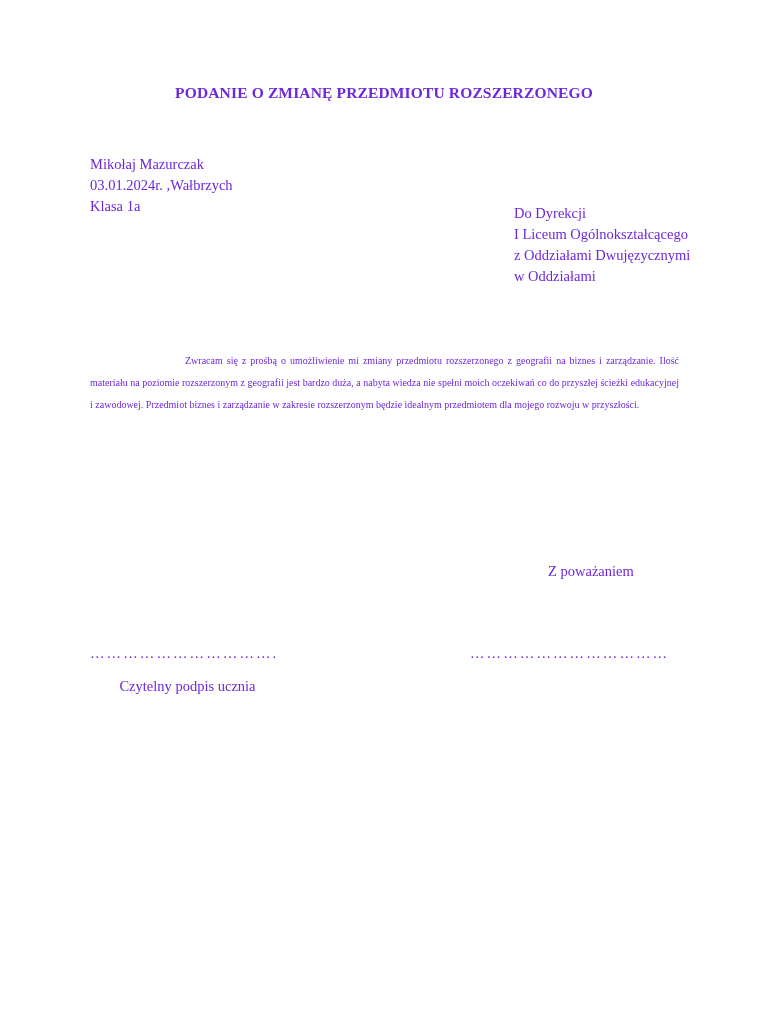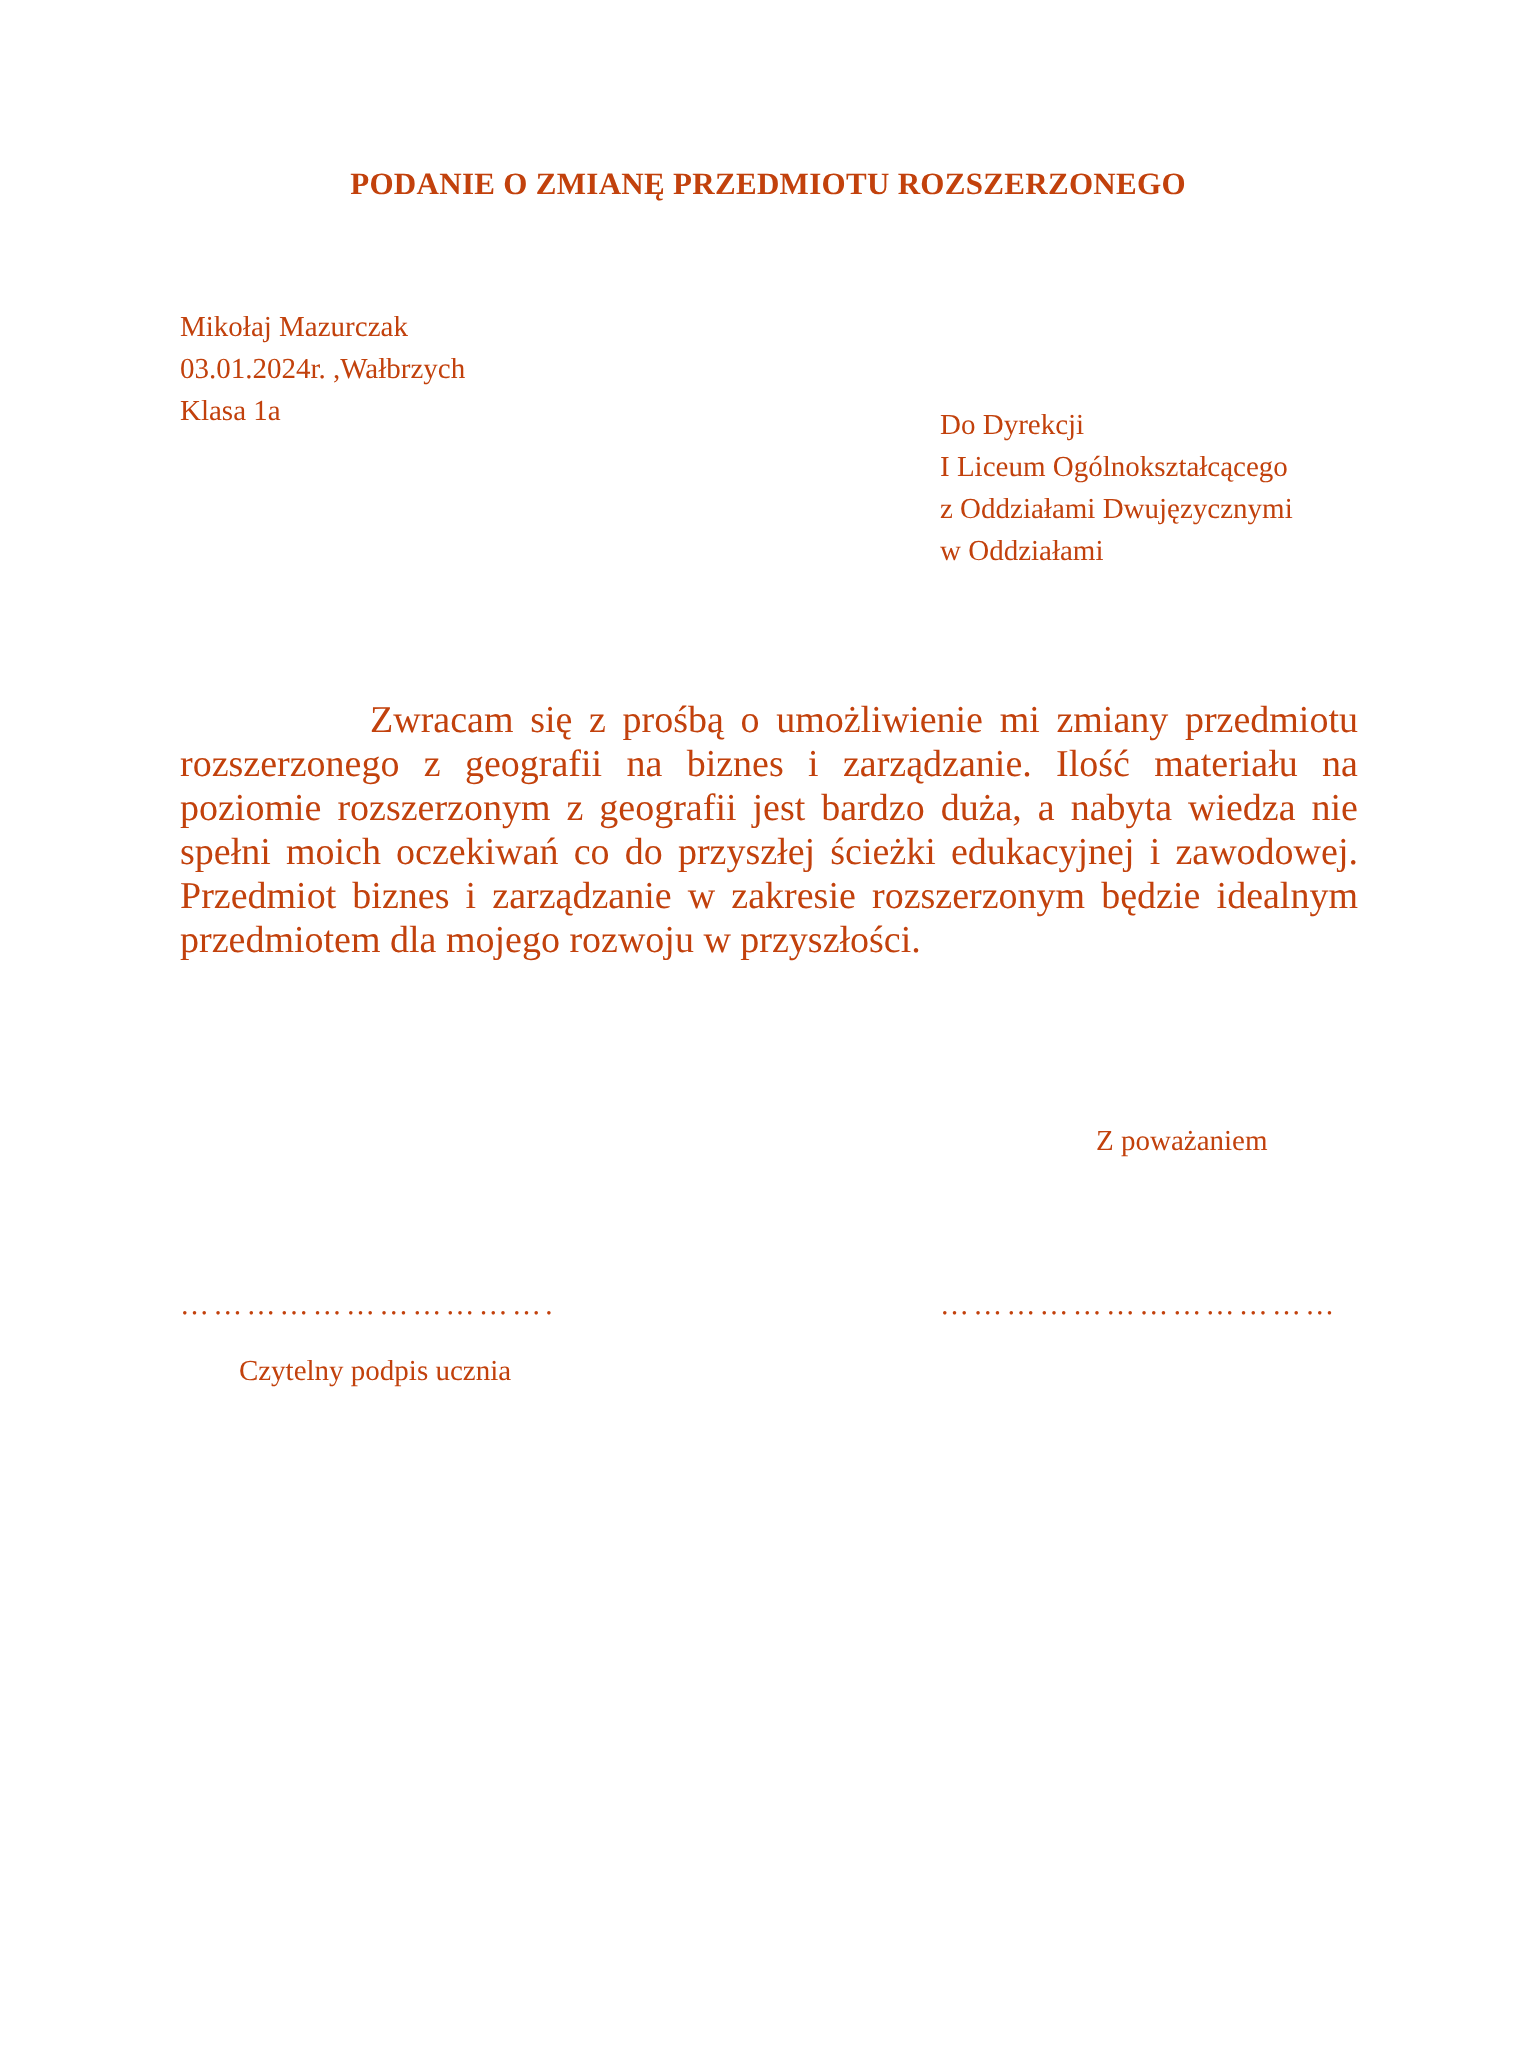--- a/index.html
+++ b/index.html
@@ -6,21 +6,21 @@
     margin: 0;
     padding: 0;
     background: #ffffff;
   }
   .page {
     position: relative;
     width: 768px;
     height: 1024px;
     background: #ffffff;
     font-family: "Liberation Serif", "DejaVu Serif", serif;
-    color: #c2410c;
+    color: #6d28d9;
     overflow: hidden;
   }
 
   .doc-title {
     position: absolute;
     left: 0;
     top: 84px;
     width: 768px;
     text-align: center;
     font-size: 15.5px;
@@ -37,28 +37,28 @@
   }
   .sender-block div { white-space: pre; }
 
   .recipient-block {
     position: absolute;
     left: 470px;
     top: 203px;
     font-size: 14.5px;
     line-height: 21px;
   }
-  .recipient-block div { white-space: pre; }
+  .recipient-block div { white-space: pre; margin-left: 44px; }
 
   .body-text {
     position: absolute;
     left: 90px;
     top: 350px;
     width: 589px;
-    font-size: 19px;
+    font-size: 10px;
     line-height: 22px;
     text-align: justify;
     text-indent: 95px;
     hyphens: none;
   }
 
   .closing {
     position: absolute;
     left: 548px;
     top: 535px;

